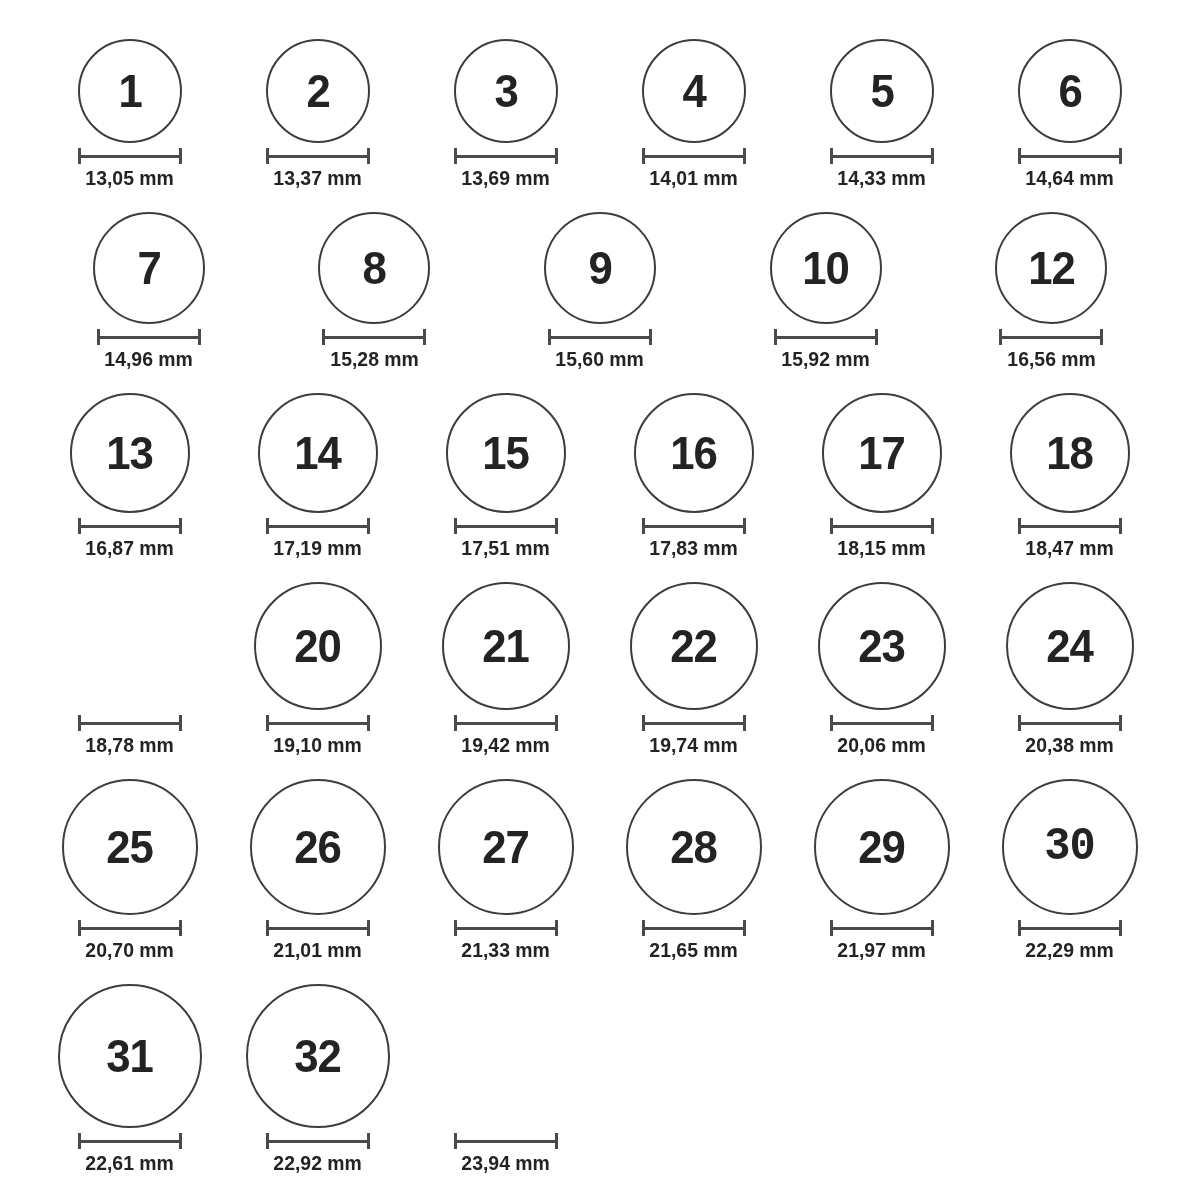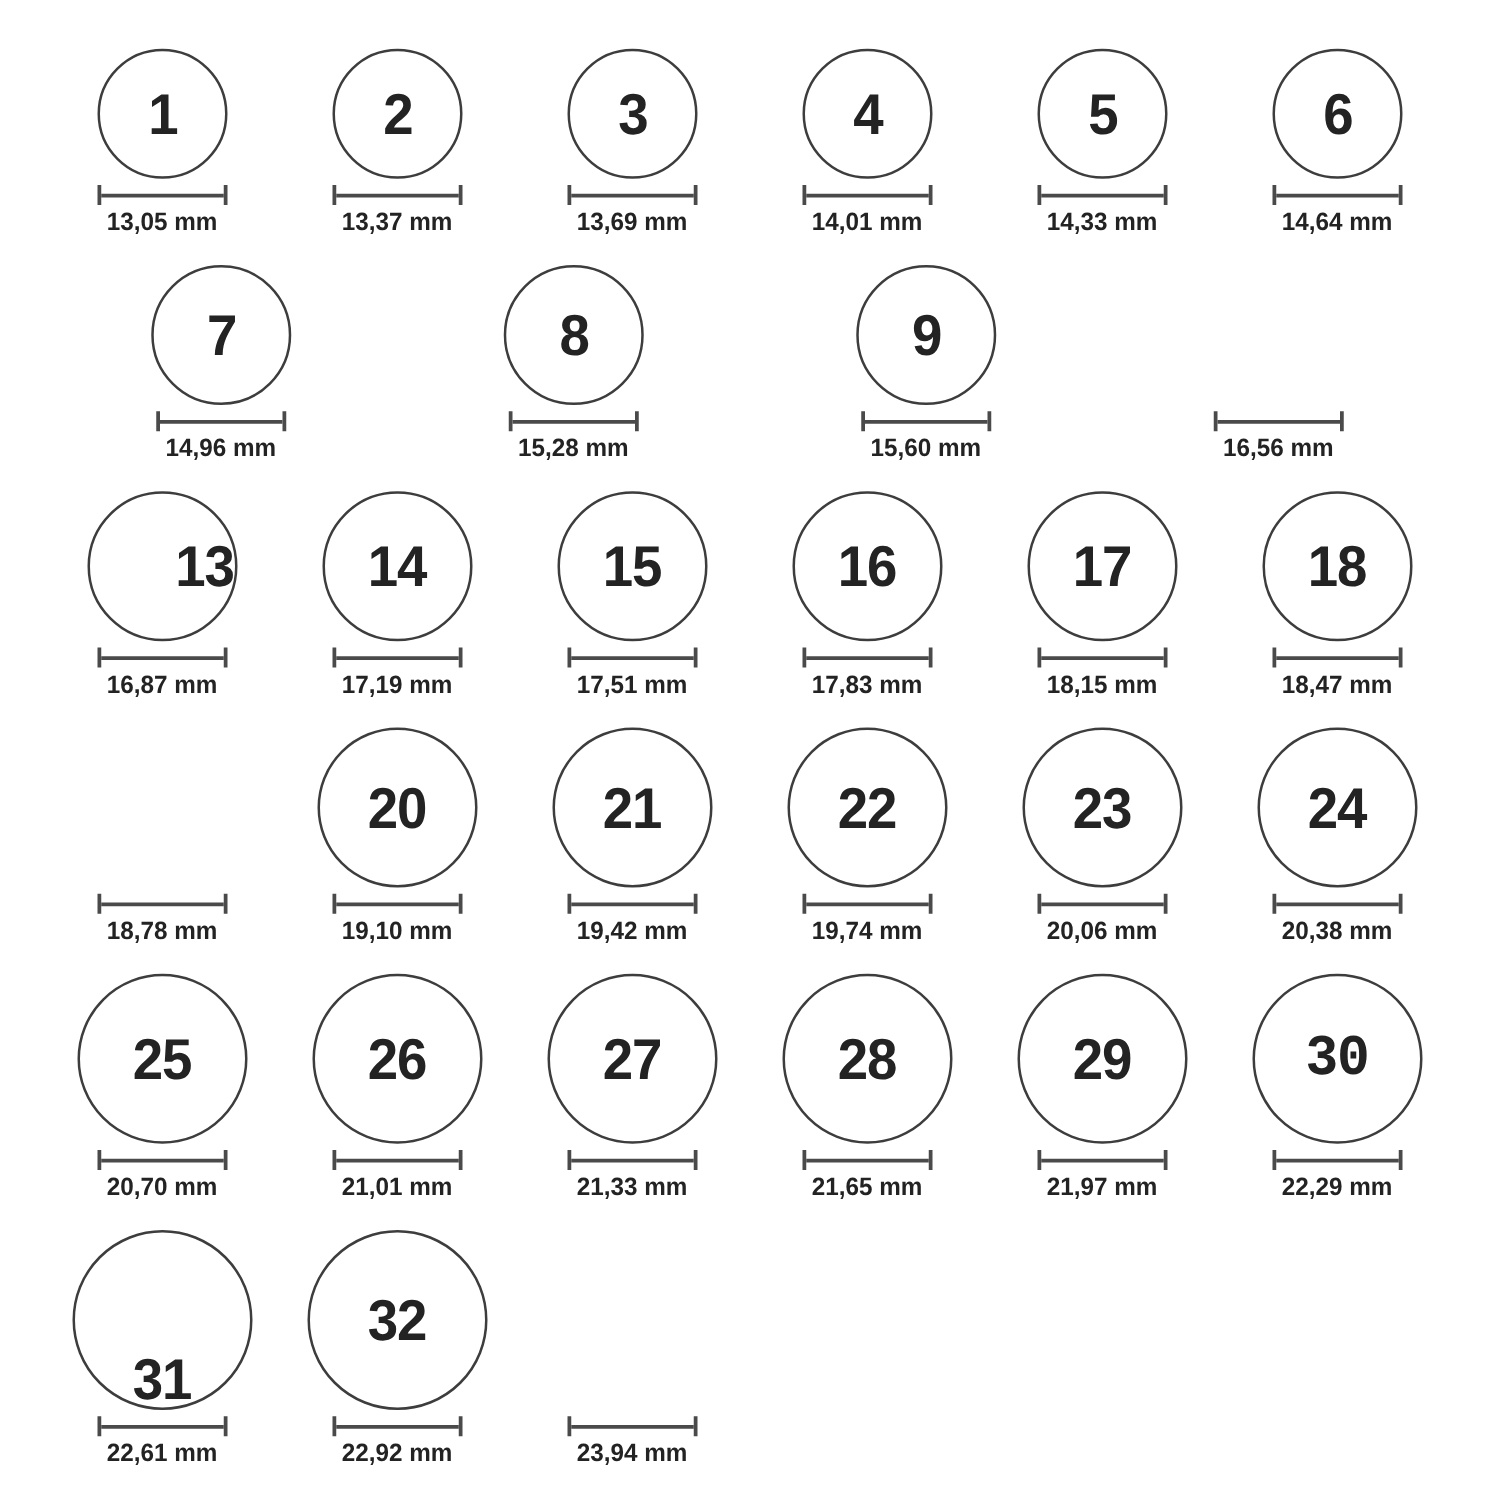--- a/index.html
+++ b/index.html
@@ -133,27 +133,37 @@
           <div class="label">15,28 mm</div>
         </div>
         <div class="cell">
           <div class="circle" style="width: 112px; height: 112px;">
             <span class="num">9</span>
           </div>
           <div class="bar"></div>
           <div class="label">15,60 mm</div>
         </div>
         <div class="cell">
+          <div class="circle" style="width: 112px; height: 112px;">
+            <span class="num">10</span>
+          </div>
+          <div class="bar"></div>
+          <div class="label">15,92 mm</div>
+        </div>
+        <div class="cell">
+          <div class="circle" style="width: 112px; height: 112px;">
+            <span class="num">12</span>
+          </div>
           <div class="bar"></div>
           <div class="label">16,56 mm</div>
         </div>
       </div>
       <div class="row">
         <div class="cell">
-          <div class="circle" style="width: 120px; height: 120px; justify-content: flex-end;">
+          <div class="circle" style="width: 120px; height: 120px;">
             <span class="num">13</span>
           </div>
           <div class="bar"></div>
           <div class="label">16,87 mm</div>
         </div>
         <div class="cell">
           <div class="circle" style="width: 120px; height: 120px;">
             <span class="num">14</span>
           </div>
           <div class="bar"></div>
@@ -268,21 +278,21 @@
         <div class="cell">
           <div class="circle" style="width: 136px; height: 136px; font-family: Liberation Mono, monospace;">
             <span class="num">30</span>
           </div>
           <div class="bar"></div>
           <div class="label">22,29 mm</div>
         </div>
       </div>
       <div class="row">
         <div class="cell">
-          <div class="circle" style="width: 144px; height: 144px; align-items: flex-end;">
+          <div class="circle" style="width: 144px; height: 144px;">
             <span class="num">31</span>
           </div>
           <div class="bar"></div>
           <div class="label">22,61 mm</div>
         </div>
         <div class="cell">
           <div class="circle" style="width: 144px; height: 144px;">
             <span class="num">32</span>
           </div>
           <div class="bar"></div>

